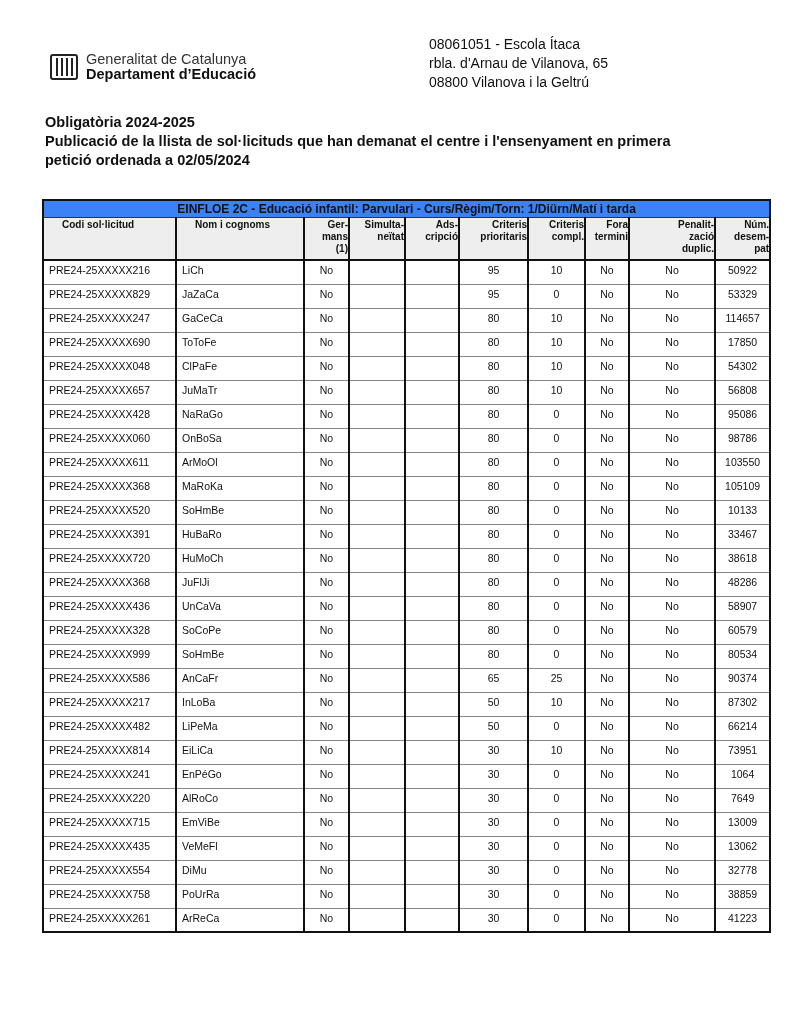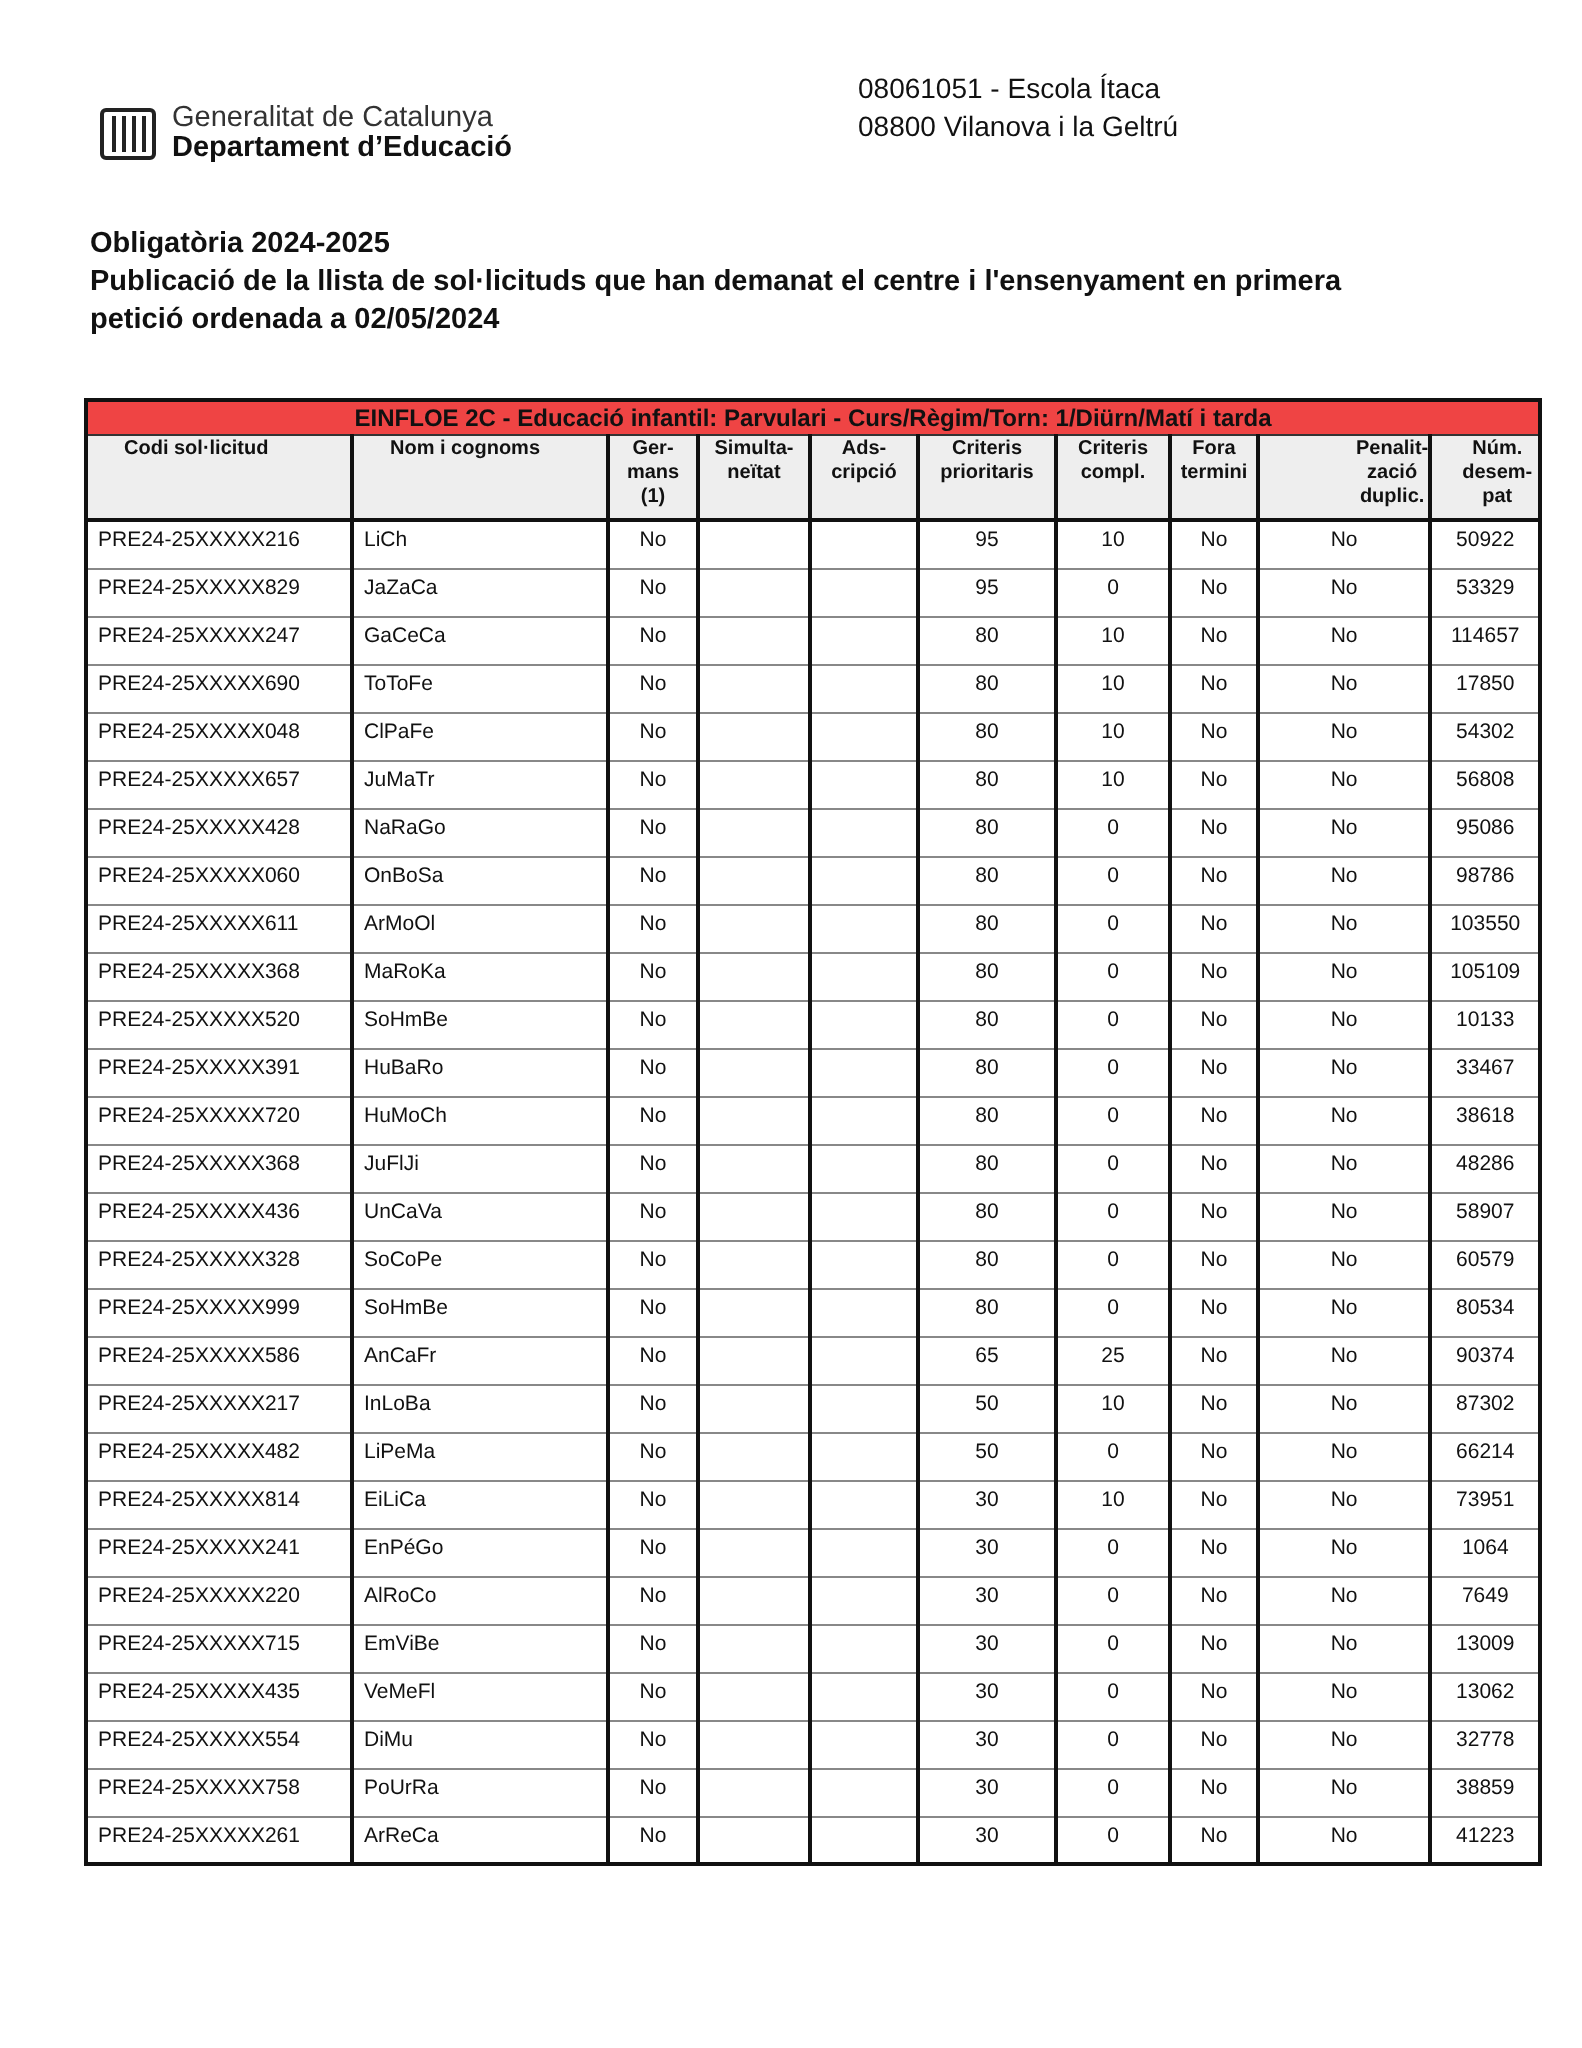--- a/index.html
+++ b/index.html
@@ -7,22 +7,22 @@
   .logo { position:absolute; left:50px; top:52px; display:flex; align-items:center; }
   .logo-mark { width:28px; height:26px; border:2px solid #222; box-sizing:border-box; display:flex; justify-content:space-around; align-items:center; padding:0 2px; border-radius:3px; }
   .logo-mark span { display:block; width:2px; height:18px; background:#222; }
   .logo-text { margin-left:8px; line-height:15px; }
   .logo-line1 { font-size:14.5px; color:#333; }
   .logo-line2 { font-size:14.5px; font-weight:bold; color:#111; }
   .address { position:absolute; left:429px; top:35px; font-size:14px; line-height:19px; color:#111; }
   .titles { position:absolute; left:45px; top:113px; font-size:14.5px; font-weight:bold; line-height:19px; width:720px; }
   table { position:absolute; left:42px; top:199px; border-collapse:collapse; font-size:10.5px; table-layout:fixed; }
   th, td { border-left:2px solid #111; border-right:2px solid #111; padding:0; }
-  .group-head td { background:#ef4444; border-top:2px solid #111; border-bottom:1px solid #333; font-weight:bold; font-size:12px; text-align:center; height:16px; }
-  .col-head th { background:#eeeeee; font-weight:bold; font-size:10px; vertical-align:top; text-align:center; height:40px; line-height:12px; border-bottom:2px solid #111; padding-top:1px; }
+  .group-head td { background:#3b82f6; border-top:2px solid #111; border-bottom:1px solid #333; font-weight:bold; font-size:12px; text-align:center; height:16px; }
+  .col-head th { background:#eeeeee; font-weight:bold; font-size:10px; vertical-align:top; text-align:right; height:40px; line-height:12px; border-bottom:2px solid #111; padding-top:1px; }
   .col-head th.left { text-align:left; padding-left:18px; }
   tbody.rows td { height:24px; vertical-align:top; padding-top:3px; box-sizing:border-box; text-align:center; border-bottom:1px solid #888; font-size:10.5px; }
   tbody.rows td.left { text-align:left; padding-left:5px; }
   tbody.rows tr:last-child td { border-bottom:2px solid #111; }
 </style>
 </head>
 <body>
 
 <div class="logo">
   <div class="logo-mark">
@@ -32,20 +32,21 @@
       <span></span>
   </div>
   <div class="logo-text">
     <div class="logo-line1">Generalitat de Catalunya</div>
     <div class="logo-line2">Departament d’Educació</div>
   </div>
 </div>
 
 <div class="address">
   <div>08061051 - Escola Ítaca</div>
+  <div>rbla. d'Arnau de Vilanova, 65</div>
   <div>08800 Vilanova i la Geltrú</div>
 </div>
 
 <div class="titles">
   <div>Obligatòria 2024-2025</div>
   <div>Publicació de la llista de sol·licituds que han demanat el centre i l'ensenyament en primera</div>
   <div>petició ordenada a 02/05/2024</div>
 </div>
 
 <table>

